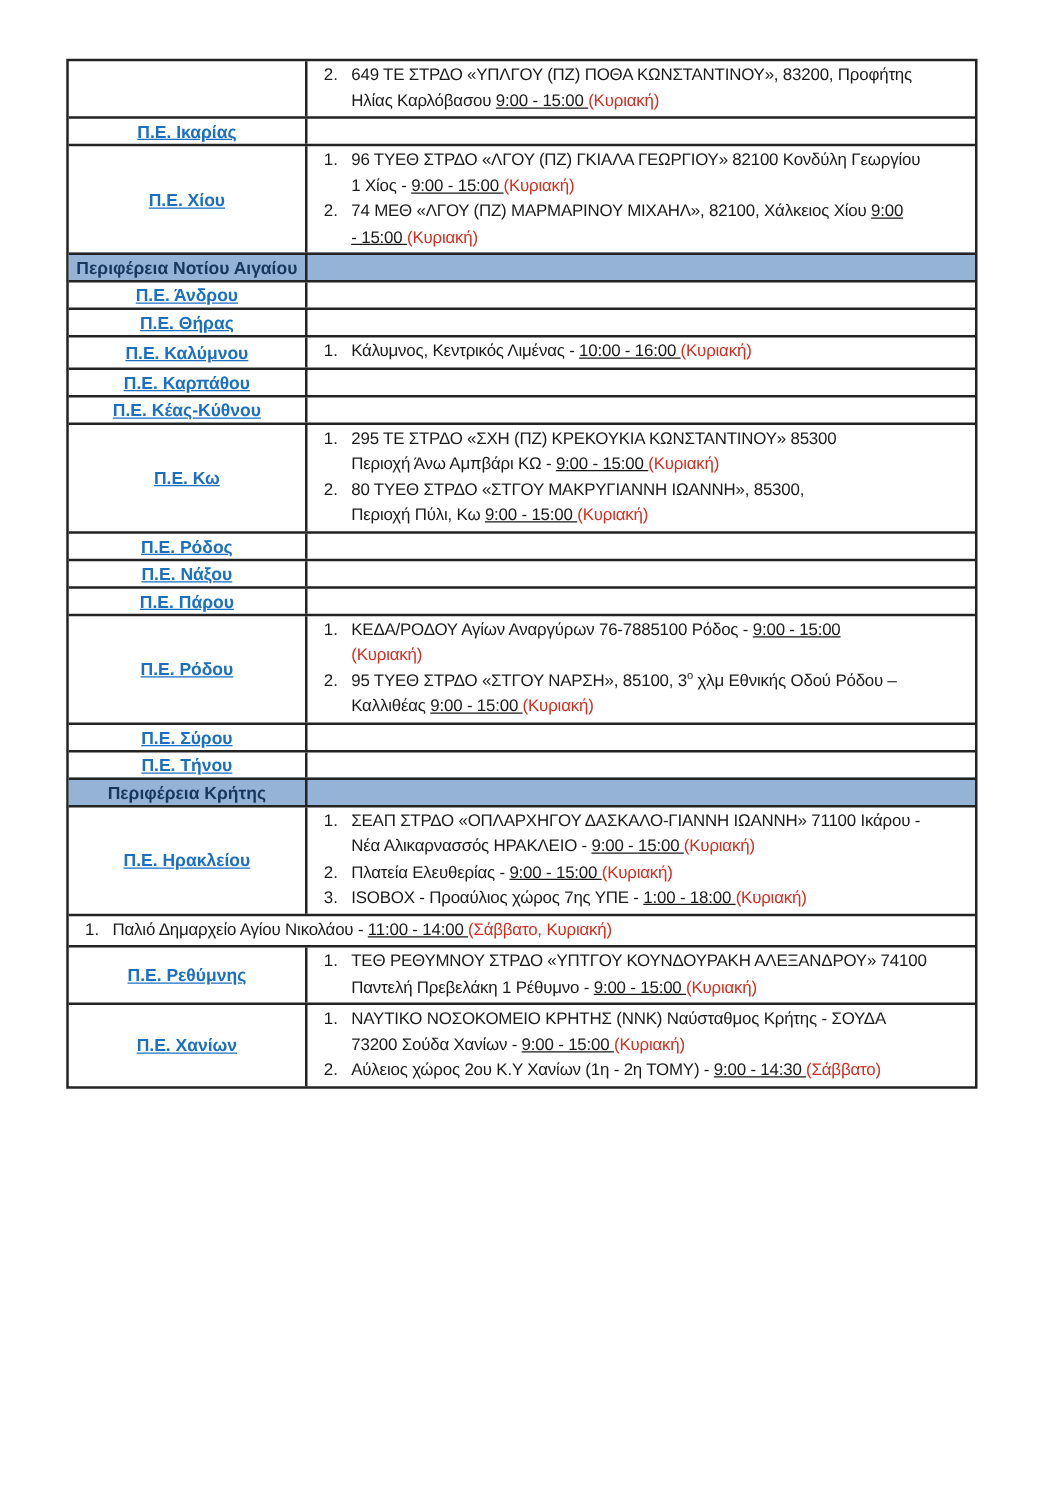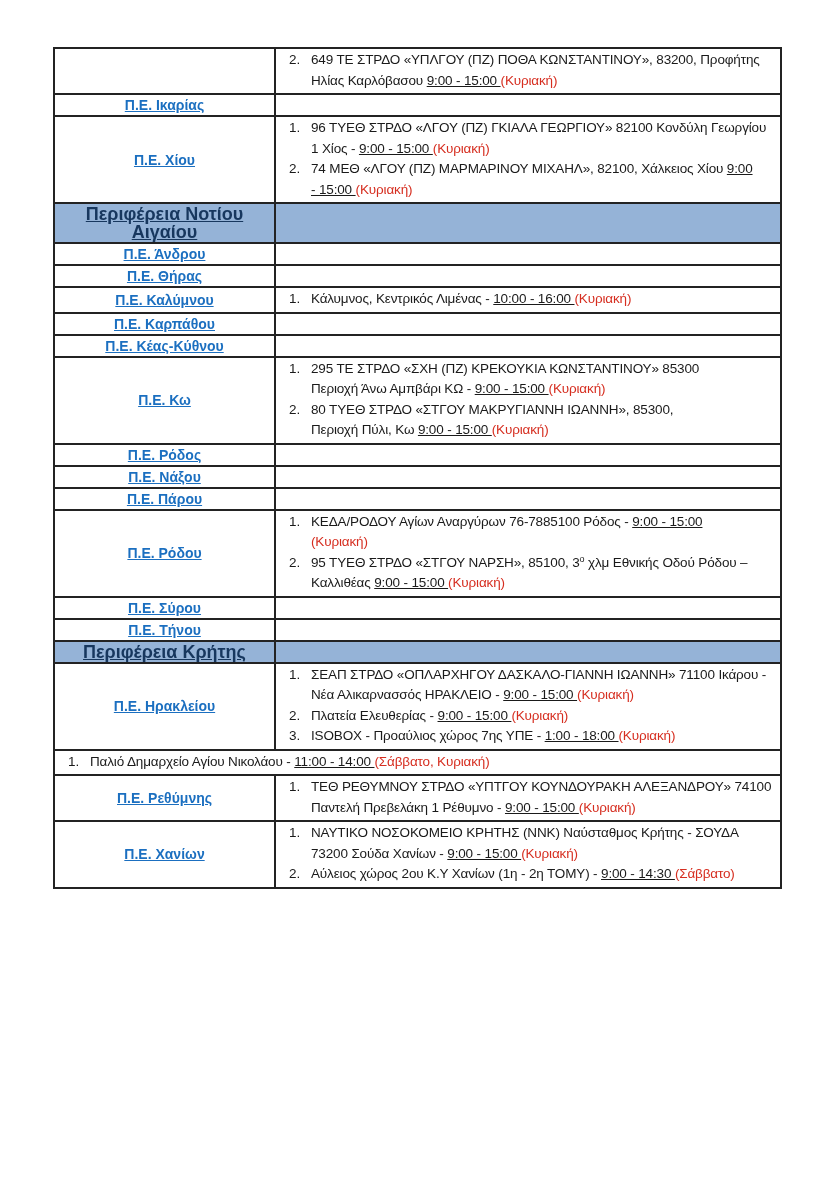--- a/index.html
+++ b/index.html
@@ -19,21 +19,21 @@
     box-sizing:border-box;
     background:#ffffff;
   }
   .row {
     display:flex;
     align-items:stretch;
     box-sizing:border-box;
   }
   .row + .row { border-top:2px solid #232323; }
   .cell-l {
-    width:221px;
+    width:191px;
     flex-shrink:0;
     border-right:2px solid #232323;
     display:flex;
     align-items:center;
     justify-content:center;
     box-sizing:border-box;
     padding:1px 2px;
   }
   .cell-r {
     flex:1;
@@ -46,24 +46,23 @@
   .region-link {
     font-size:14px;
     font-weight:bold;
     color:var(--link-blue);
     text-decoration:underline;
     line-height:18px;
     text-align:center;
     cursor:pointer;
   }
   .header-label {
-    font-size:18px;
+    font-size:14px;
     font-weight:bold;
     color:var(--header-text);
-    text-decoration:underline;
     line-height:18px;
     text-align:center;
   }
   .item {
     display:flex;
     font-size:13.5px;
     line-height:20.5px;
     color:#1a1a1a;
   }
   .item .num {

